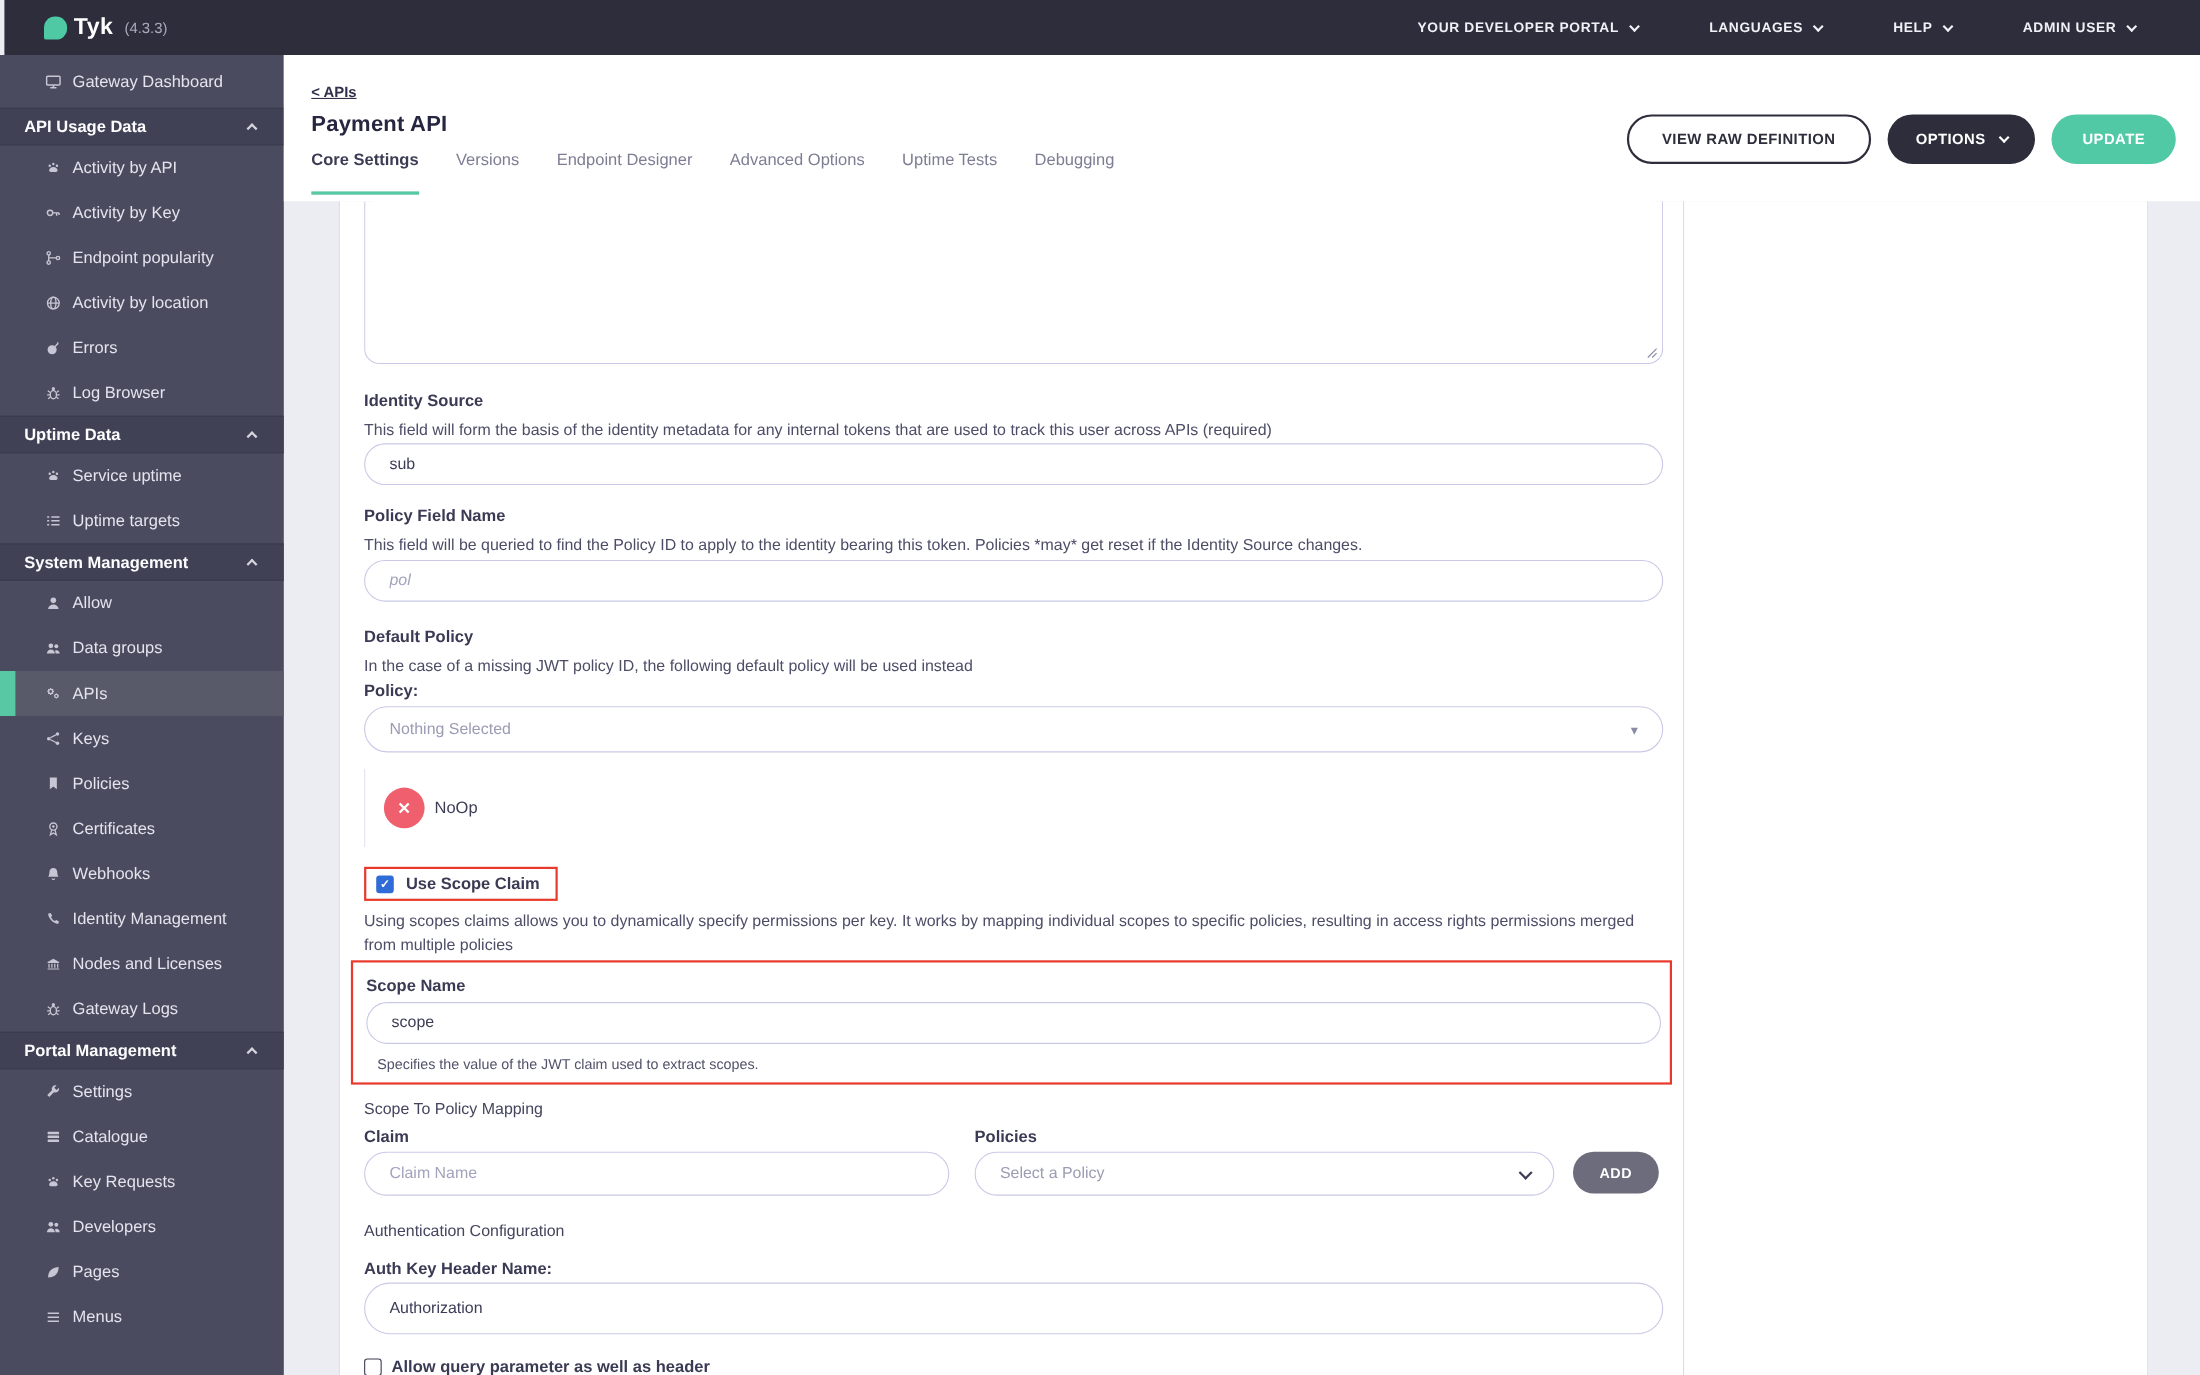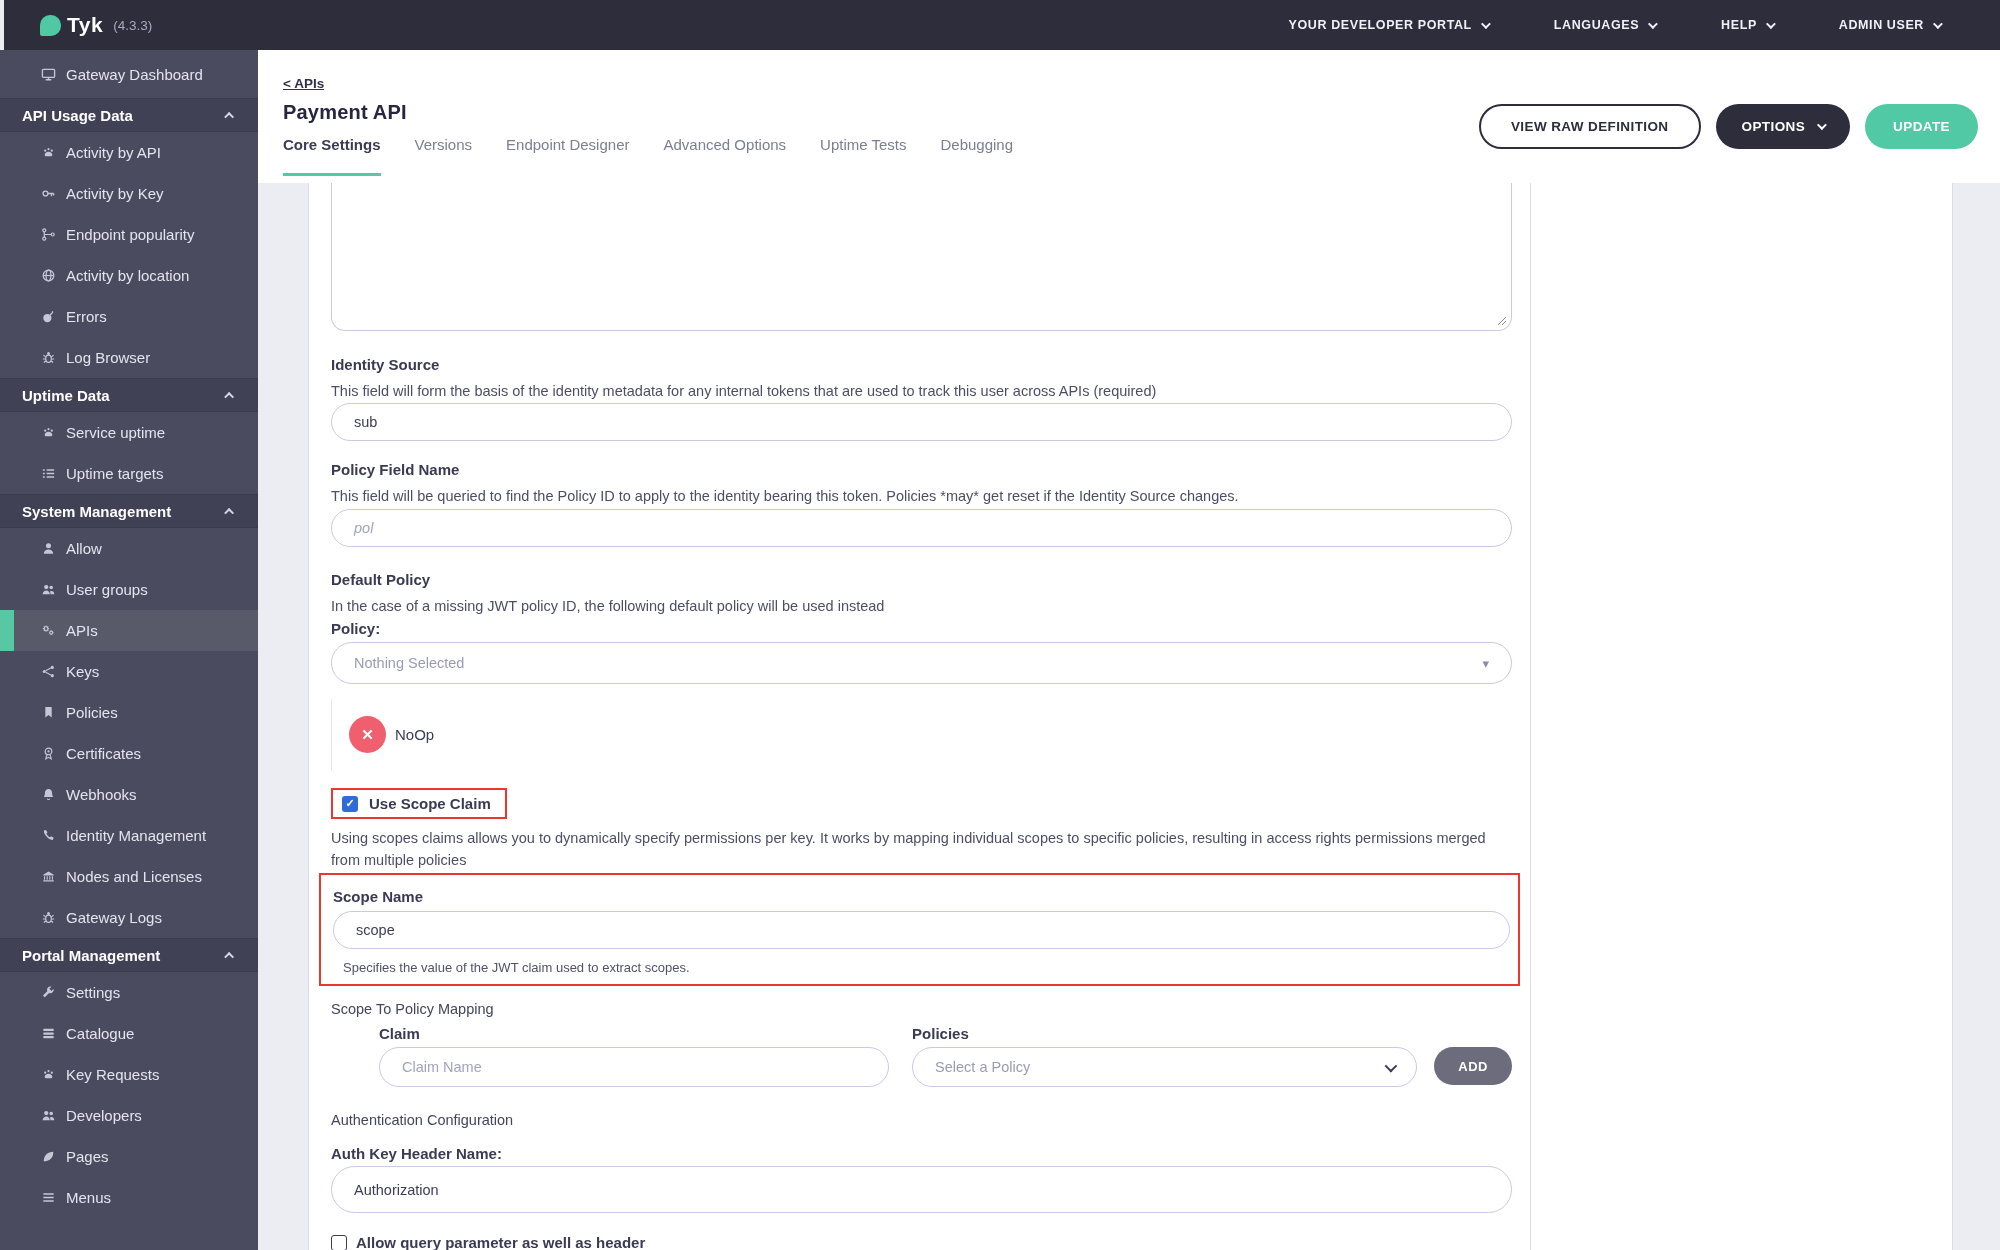--- a/index.html
+++ b/index.html
@@ -135,21 +135,21 @@
   .checkbox.checked { background:#2f6cd8; color:#fff; font-size:11px; font-weight:bold; }
   .checkbox.empty { border:1.5px solid #3c3c56; background:#fff; }
   .cb-label { font-size:15px; font-weight:bold; color:#3a3a54; cursor:pointer; }
   .para { margin-top:9px; font-size:14.5px; color:#4d4d68; line-height:21.5px; max-width:1185px; }
   .hl2 {
     border:2.5px solid #e8392b; margin:2px -8px 0 -12px;
     padding:13px 8px 9px 12px;
   }
   .help-small { margin:11px 0 0 10px; font-size:13px; color:#51516b; }
   .stp-row { display:flex; margin-top:7px; }
-  .stp-col1 { width:532px;margin-left:48px; }
+  .stp-col1 { width:532px; }
   .stp-col2 { width:527px; margin-left:23px; }
   .stp-row .f-input, .stp-row .selectbox { margin-top:4px; height:40px; }
   .add-btn {
     align-self:flex-end; margin-left:17px; margin-bottom:2px;
     height:38px; padding:0 24px; border-radius:20px; background:#6c6c7c;
     color:#fff; font-size:13px; font-weight:bold; letter-spacing:.5px;
     display:flex; align-items:center; cursor:pointer;
   }
   .auth-input { height:47px; border-radius:24px; }
   .cbrow { margin-top:21px; display:flex; align-items:center; gap:9px; }
@@ -295,21 +295,21 @@
     </div>
     <div class="side-item">
       <span class="sicon">
         <svg width="15" height="15" viewBox="0 0 16 16">
           <circle cx="5.6" cy="5.4" r="2.3" fill="#c6c6d4"></circle>
           <circle cx="10.9" cy="5.8" r="1.9" fill="#c6c6d4"></circle>
           <path d="M1.7 13c.3-2.5 2-3.9 3.9-3.9s3.6 1.4 3.9 3.9z" fill="#c6c6d4"></path>
           <path d="M10.2 13h4c-.2-2-1.4-3.3-3.1-3.3-.5 0-1 .1-1.4.4l.5 2.9z" fill="#c6c6d4"></path>
         </svg>
       </span>
-      <span>User groups</span>
+      <span>Data groups</span>
     </div>
     <div class="side-item active">
       <span class="sicon">
         <svg width="15" height="15" viewBox="0 0 16 16">
           <circle cx="5.4" cy="6" r="2" stroke="#c6c6d4" fill="none" stroke-width="1.3"></circle>
           <path d="M5.4 2.7v1.1M5.4 8.2v1.1M2.1 6h1.1M7.6 6h1.1M3.1 3.7l.8.8M6.9 7.5l.8.8M3.1 8.3l.8-.8M6.9 4.5l.8-.8" stroke="#c6c6d4" stroke-width="1.2"></path>
           <circle cx="10.9" cy="10.3" r="1.6" stroke="#c6c6d4" fill="none" stroke-width="1.2"></circle>
           <path d="M10.9 8v.9M10.9 11.7v.9M8.6 10.3h.9M12.4 10.3h.9" stroke="#c6c6d4" stroke-width="1.1"></path>
         </svg>
       </span>

